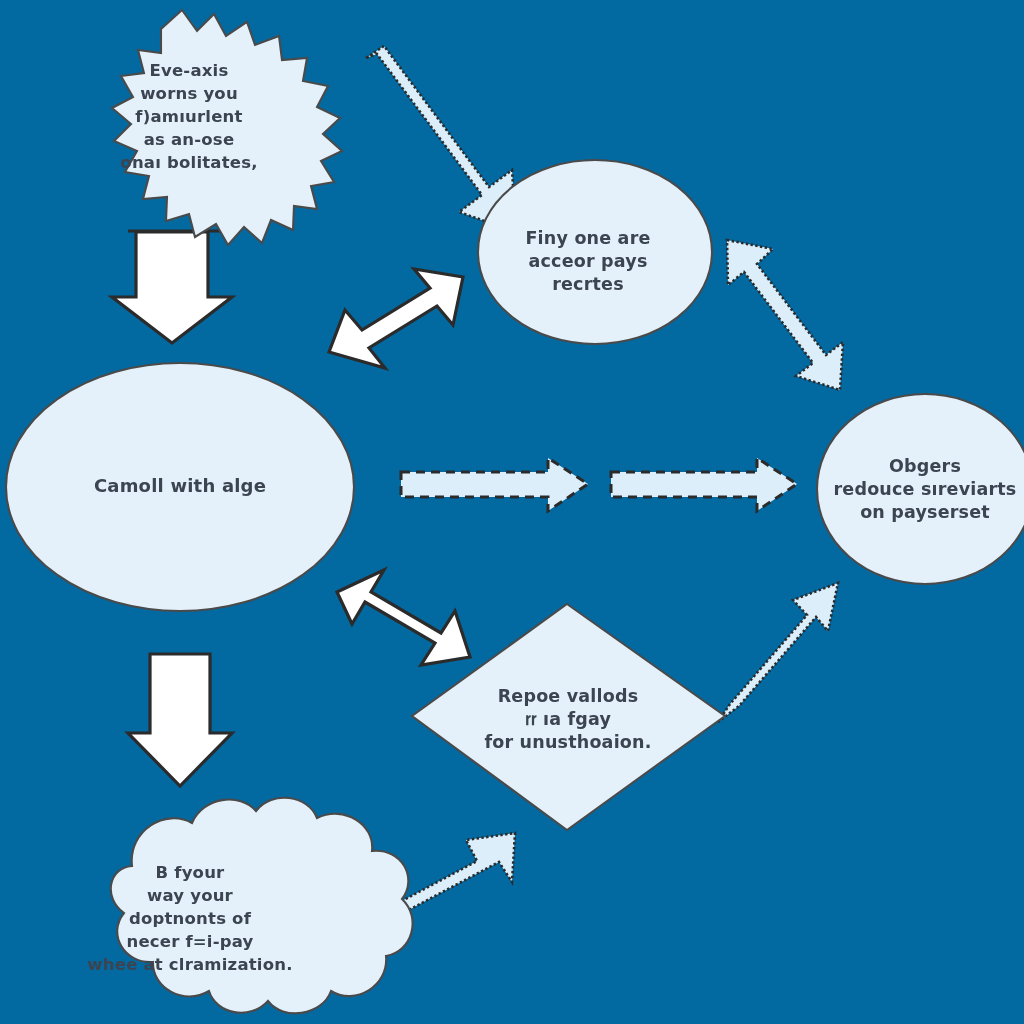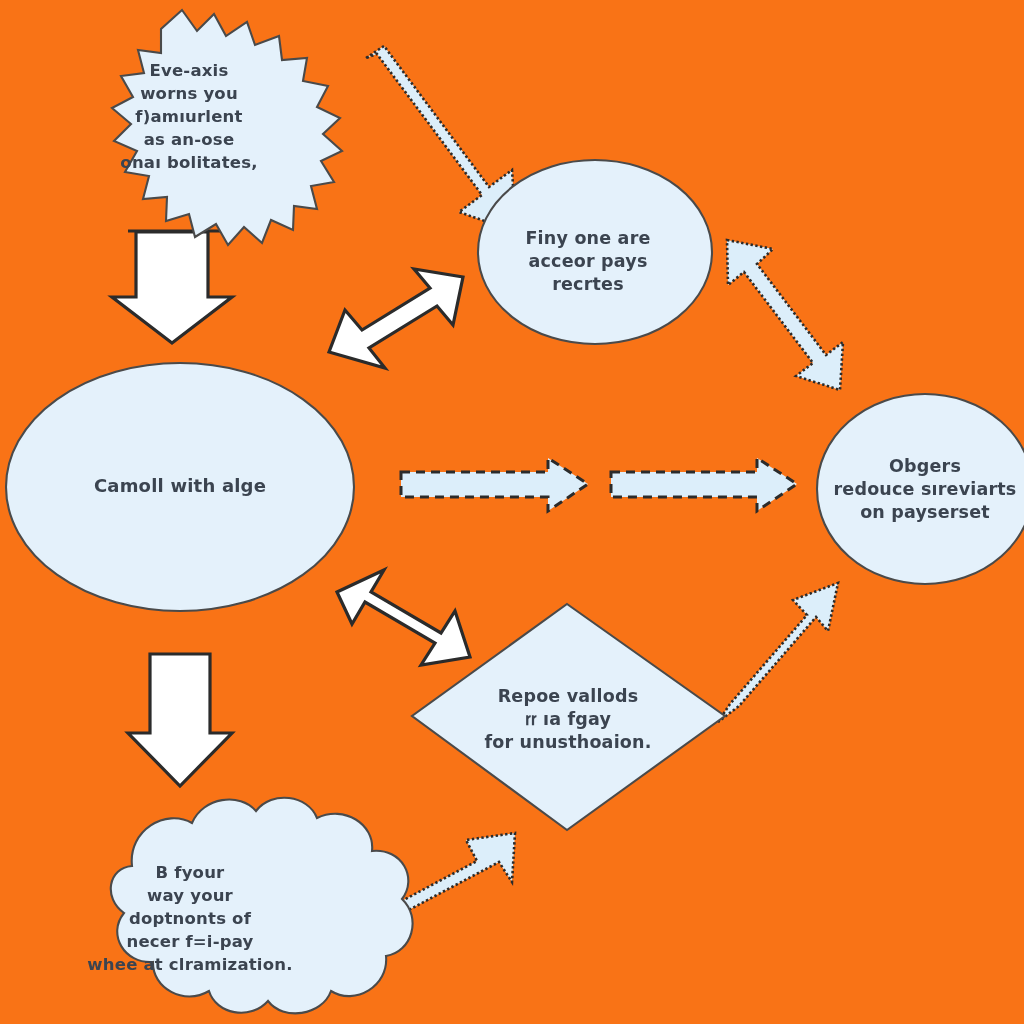--- a/index.html
+++ b/index.html
@@ -10,21 +10,21 @@
   body {
     width: 1024px;
     height: 1024px;
     overflow: hidden;
     font-family: "Liberation Sans", sans-serif;
   }
   #canvas-wrap {
     position: relative;
     width: 1024px;
     height: 1024px;
-    background: #f97316;
+    background: #0369a1;
   }
   svg#diagram {
     position: absolute;
     top: 0;
     left: 0;
     width: 1024px;
     height: 1024px;
     display: block;
   }
   .shape-fill {

